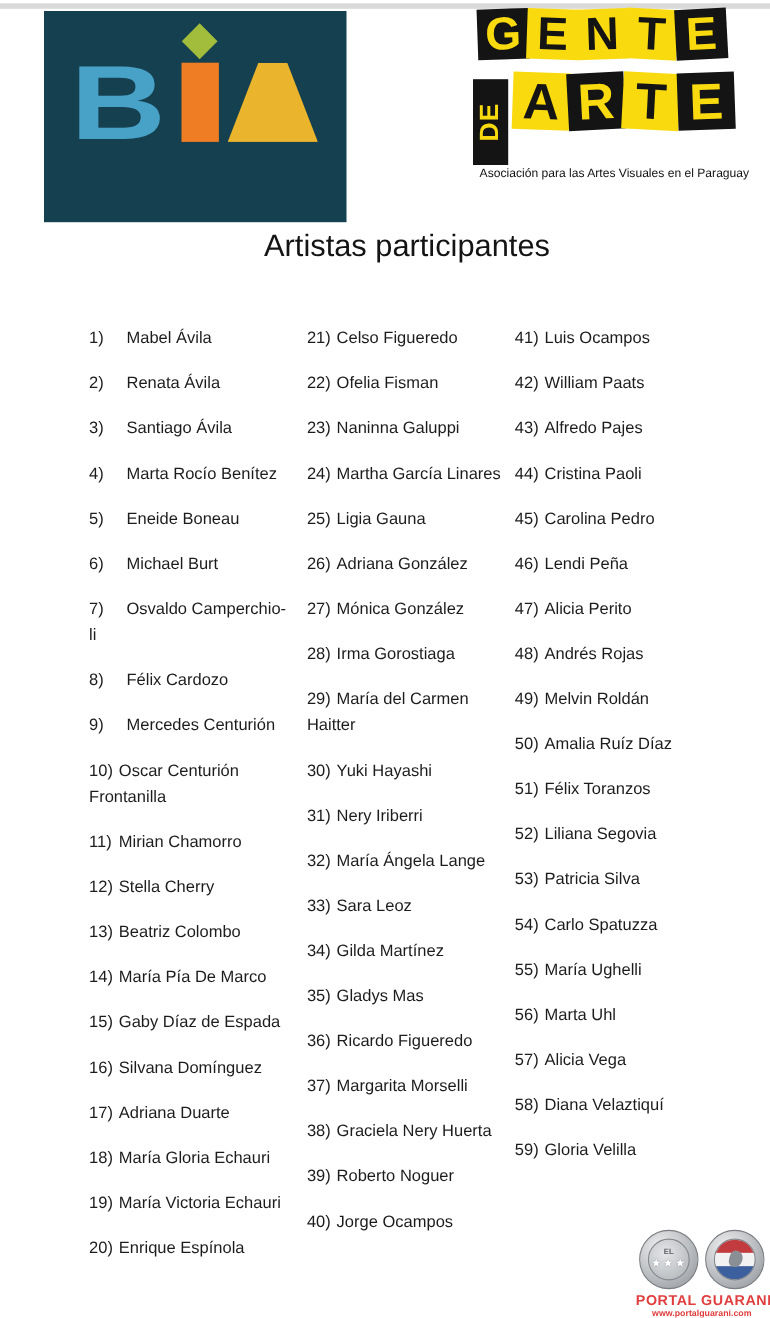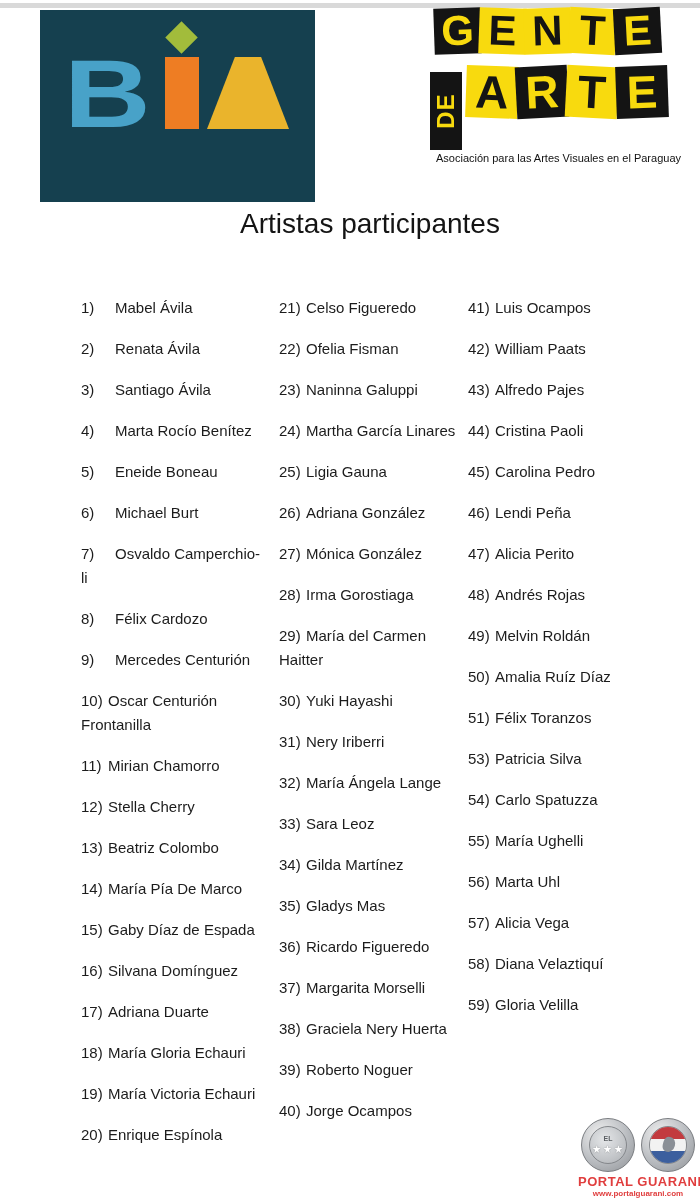--- a/index.html
+++ b/index.html
@@ -168,20 +168,21 @@
         <div class="item"><span class="num">42)</span><span>William Paats</span></div>
         <div class="item"><span class="num">43)</span><span>Alfredo Pajes</span></div>
         <div class="item"><span class="num">44)</span><span>Cristina Paoli</span></div>
         <div class="item"><span class="num">45)</span><span>Carolina Pedro</span></div>
         <div class="item"><span class="num">46)</span><span>Lendi Peña</span></div>
         <div class="item"><span class="num">47)</span><span>Alicia Perito</span></div>
         <div class="item"><span class="num">48)</span><span>Andrés Rojas</span></div>
         <div class="item"><span class="num">49)</span><span>Melvin Roldán</span></div>
         <div class="item"><span class="num">50)</span><span>Amalia Ruíz Díaz</span></div>
         <div class="item"><span class="num">51)</span><span>Félix Toranzos</span></div>
+        <div class="item"><span class="num">52)</span><span>Liliana Segovia</span></div>
         <div class="item"><span class="num">53)</span><span>Patricia Silva</span></div>
         <div class="item"><span class="num">54)</span><span>Carlo Spatuzza</span></div>
         <div class="item"><span class="num">55)</span><span>María Ughelli</span></div>
         <div class="item"><span class="num">56)</span><span>Marta Uhl</span></div>
         <div class="item"><span class="num">57)</span><span>Alicia Vega</span></div>
         <div class="item"><span class="num">58)</span><span>Diana Velaztiquí</span></div>
         <div class="item"><span class="num">59)</span><span>Gloria Velilla</span></div>
       </div>
   </div>
 

